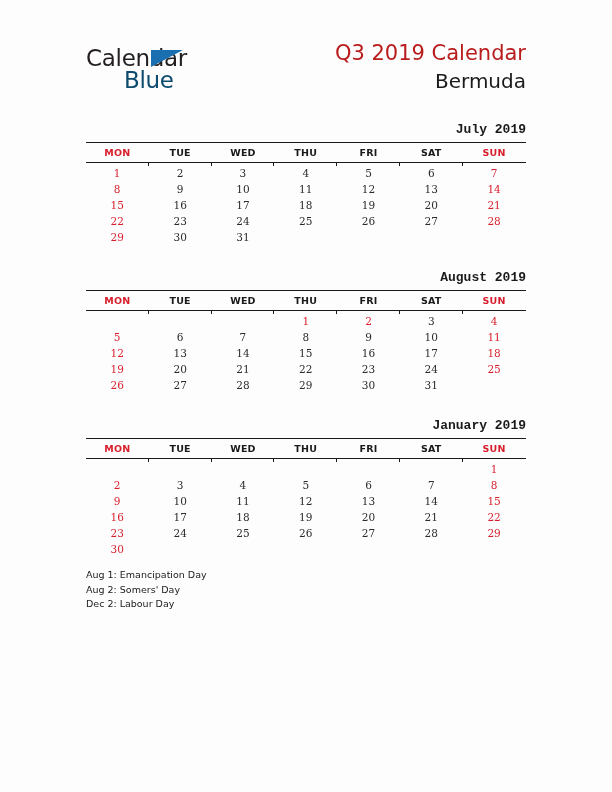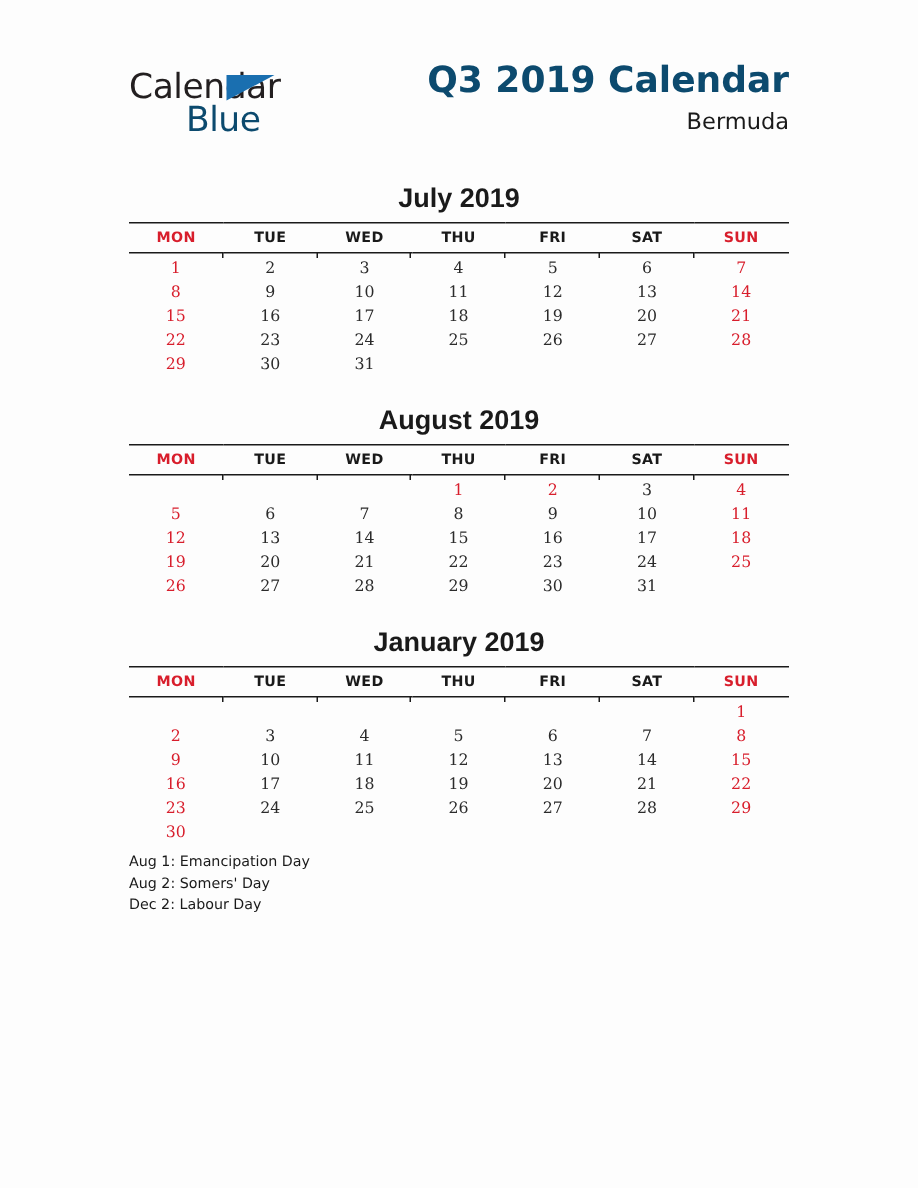--- a/index.html
+++ b/index.html
@@ -70,53 +70,53 @@
   }
 
   .title-block {
     position: absolute;
     right: 0;
     top: 0;
     text-align: right;
     width: 300px;
   }
   .cal-title {
-    font-size: 24px;
-    font-weight: bold;
-    color: #0c4a6e;
+    font-size: 21px;
+    font-weight: normal;
+    color: #b91c1c;
     letter-spacing: 0px;
     line-height: 26px;
     font-family: "DejaVu Sans", sans-serif;
   }
   .cal-subtitle {
-    font-size: 15px;
+    font-size: 20px;
     font-weight: 400;
     color: #1a1a1a;
     line-height: 22px;
     margin-top: 4px;
     font-family: "DejaVu Sans", sans-serif;
   }
 
   
   .month {
     position: absolute;
     left: 86px;
     width: 440px;
   }
   .month-1 { top: 122px; }
   .month-2 { top: 270px; }
   .month-3 { top: 418px; }
 
   .month-title {
-    text-align: center;
-    font-size: 18px;
+    text-align: right;
+    font-size: 13px;
     font-weight: bold;
     color: #1a1a1a;
     padding-bottom: 5px;
-    font-family: Liberation Sans, sans-serif;
+    font-family: Liberation Mono, monospace;
   }
 
   table.cal {
     border-collapse: collapse;
     width: 440px;
     table-layout: fixed;
   }
   table.cal th {
     font-size: 9.5px;
     font-weight: bold;

